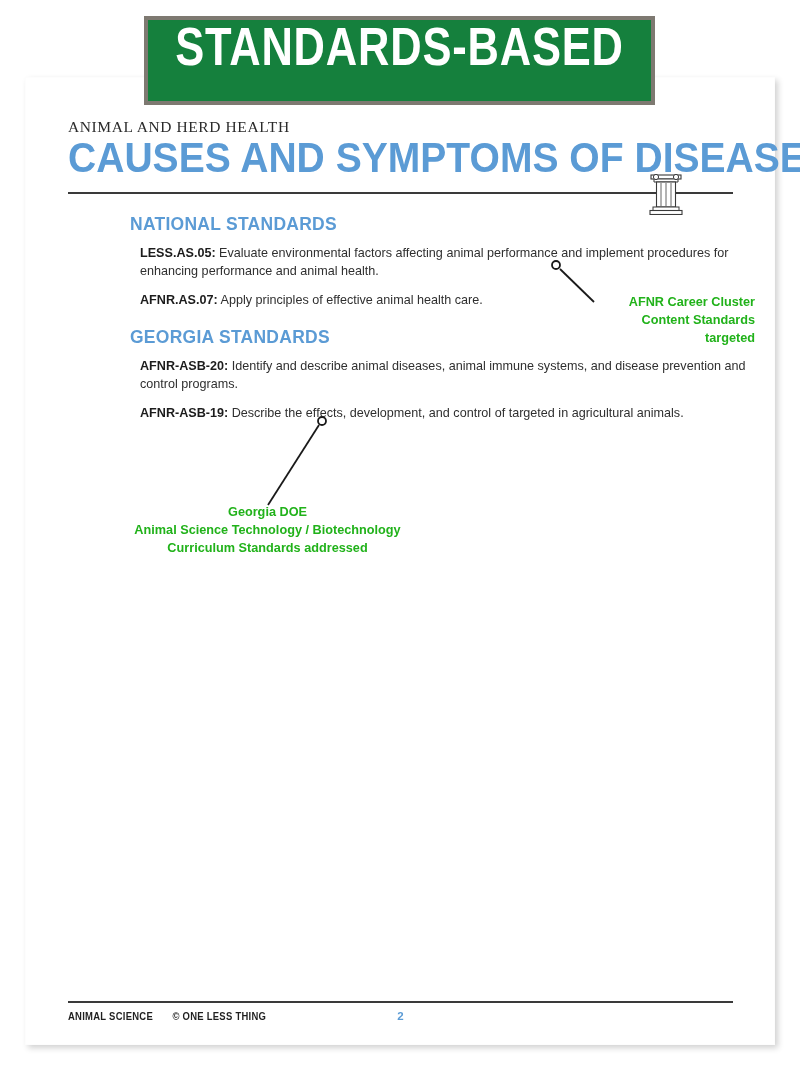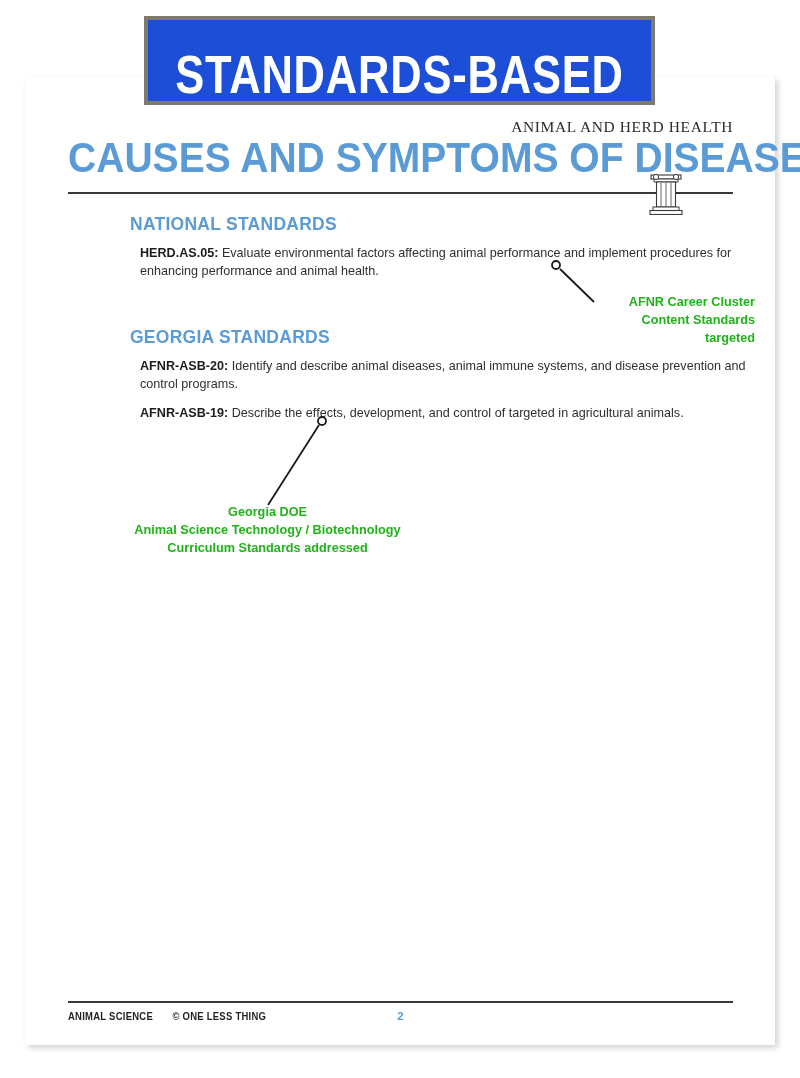--- a/index.html
+++ b/index.html
@@ -28,25 +28,25 @@
     box-sizing: border-box;
   }
 
   
   .banner {
     position: absolute;
     left: 144px;
     top: 16px;
     width: 511px;
     height: 89px;
-    background: #1d4ed8;
+    background: #15803d;
     border: 4px solid #7e7971;
     box-sizing: border-box;
     display: flex;
-    align-items: flex-end;
+    align-items: flex-start;
     justify-content: center;
     z-index: 5;
   }
   .banner-text {
     color: #ffffff;
     font-family: "Liberation Sans Narrow", "Liberation Sans", sans-serif;
     font-weight: 700;
     font-size: 53px;
     letter-spacing: 1px;
     transform: scaleX(0.82);
@@ -62,21 +62,20 @@
     top: 118px;
     width: 665px;
   }
   .kicker {
     font-family: "Liberation Serif", serif;
     font-size: 15.5px;
     color: #2b2b2b;
     letter-spacing: 0.6px;
     line-height: 1.1;
     margin: 0 0 1px 0;
-    text-align: right;
   }
   .doc-title {
     font-family: "Liberation Sans Narrow", "Liberation Sans", sans-serif;
     font-weight: 700;
     font-size: 42px;
     color: #5b9bd5;
     letter-spacing: 0px;
     line-height: 1.06;
     white-space: nowrap;
     transform: scaleX(0.93);
@@ -234,22 +233,26 @@
   <line x1="21" y1="16" x2="21" y2="39" stroke="#555555" stroke-width="0.9"></line>
   <line x1="26" y1="16" x2="26" y2="39" stroke="#555555" stroke-width="0.9"></line>
 
   <rect x="8" y="40" width="26" height="3.5" fill="#ffffff" stroke="#3a3a3a" stroke-width="1"></rect>
   <rect x="5" y="43.5" width="32" height="4" fill="#ffffff" stroke="#3a3a3a" stroke-width="1.1"></rect>
 </svg>
 
 <div class="section section-national">
   <div class="section-heading">NATIONAL STANDARDS</div>
   <p class="std-item">
-    <span class="std-code">HERD.AS.05:</span>
+    <span class="std-code">LESS.AS.05:</span>
     <span>Evaluate environmental factors affecting animal performance and implement procedures for enhancing performance and animal health.</span>
+  </p>
+  <p class="std-item">
+    <span class="std-code">AFNR.AS.07:</span>
+    <span>Apply principles of effective animal health care.</span>
   </p>
 </div>
 
 <div class="section section-georgia">
   <div class="section-heading">GEORGIA STANDARDS</div>
   <p class="std-item">
     <span class="std-code">AFNR-ASB-20:</span>
     <span>Identify and describe animal diseases, animal immune systems, and disease prevention and control programs.</span>
   </p>
   <p class="std-item">

